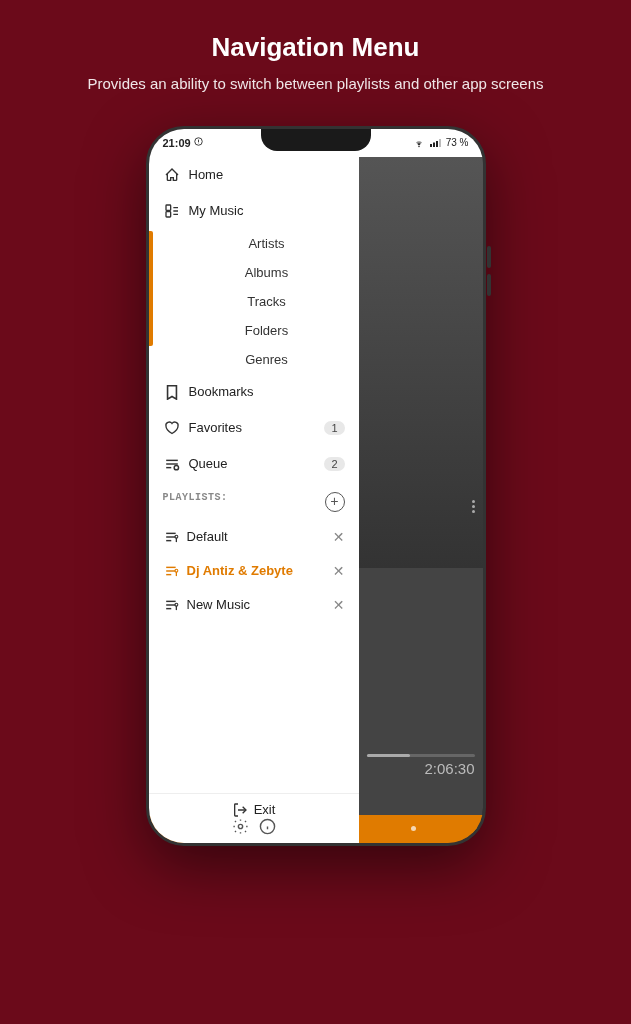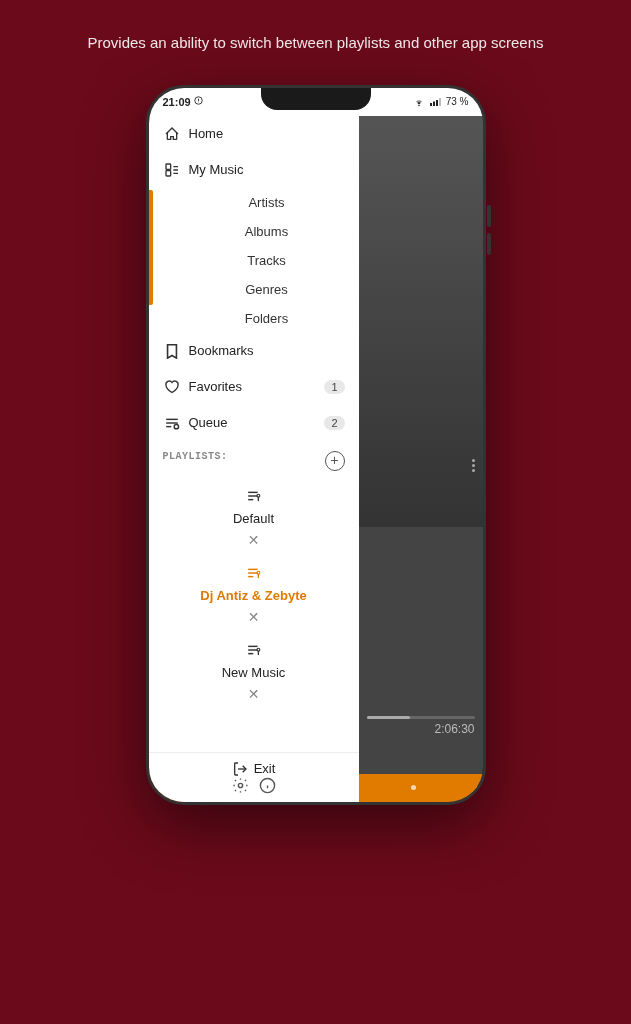--- a/index.html
+++ b/index.html
@@ -190,21 +190,20 @@
     }
 
     .playlist-item {
       display: flex;
       align-items: center;
       padding: 8px 14px;
       font-size: 13px;
       color: #222;
       cursor: pointer;
       gap: 6px;
-      flex-direction: column;
     }
     .playlist-item.active { color: #e07b00; }
     .playlist-item .pl-icon {
       width: 18px;
       height: 18px;
       flex-shrink: 0;
       display: flex;
       align-items: center;
       justify-content: center;
     }
@@ -279,21 +278,21 @@
       border-radius: 2px;
       margin-bottom: 3px;
     }
     .progress-bar-fill {
       height: 3px;
       background: #aaa;
       border-radius: 2px;
       width: 40%;
     }
     .progress-time {
-      font-size: 12px;
+      font-size: 15px;
       color: #bbb;
       text-align: right;
     }
 
     .speed-badge {
       position: absolute;
       bottom: 10px;
       right: 6px;
       background: #c8860a;
       color: white;
@@ -343,20 +342,21 @@
       height: 6px;
     }
 
     
     svg { display: block; }
   </style>
 </head>
 <body>
 
 <div class="page-header">
+  <h1>Navigation Menu</h1>
   <p>Provides an ability to switch between playlists and other app screens</p>
 </div>
 
 <div class="phone-wrapper">
   <div class="phone-frame">
     <div class="notch"></div>
 
     <div class="status-bar">
       <div class="status-time">
         <span>21:09</span>
@@ -416,24 +416,24 @@
         <div class="nav-sub-item">
           <span>Artists</span>
         </div>
         <div class="nav-sub-item">
           <span>Albums</span>
         </div>
         <div class="nav-sub-item">
           <span>Tracks</span>
         </div>
         <div class="nav-sub-item">
+          <span>Folders</span>
+        </div>
+        <div class="nav-sub-item">
           <span>Genres</span>
-        </div>
-        <div class="nav-sub-item">
-          <span>Folders</span>
         </div>
 
         <div class="nav-item">
           <div class="nav-icon">
             <svg width="14" height="16" viewBox="0 0 14 18" fill="none" stroke="#333" stroke-width="1.8">
               <path d="M2 2h10v15l-5-3-5 3V2z"></path>
             </svg>
           </div>
           <span class="nav-label">Bookmarks</span>
         </div>

